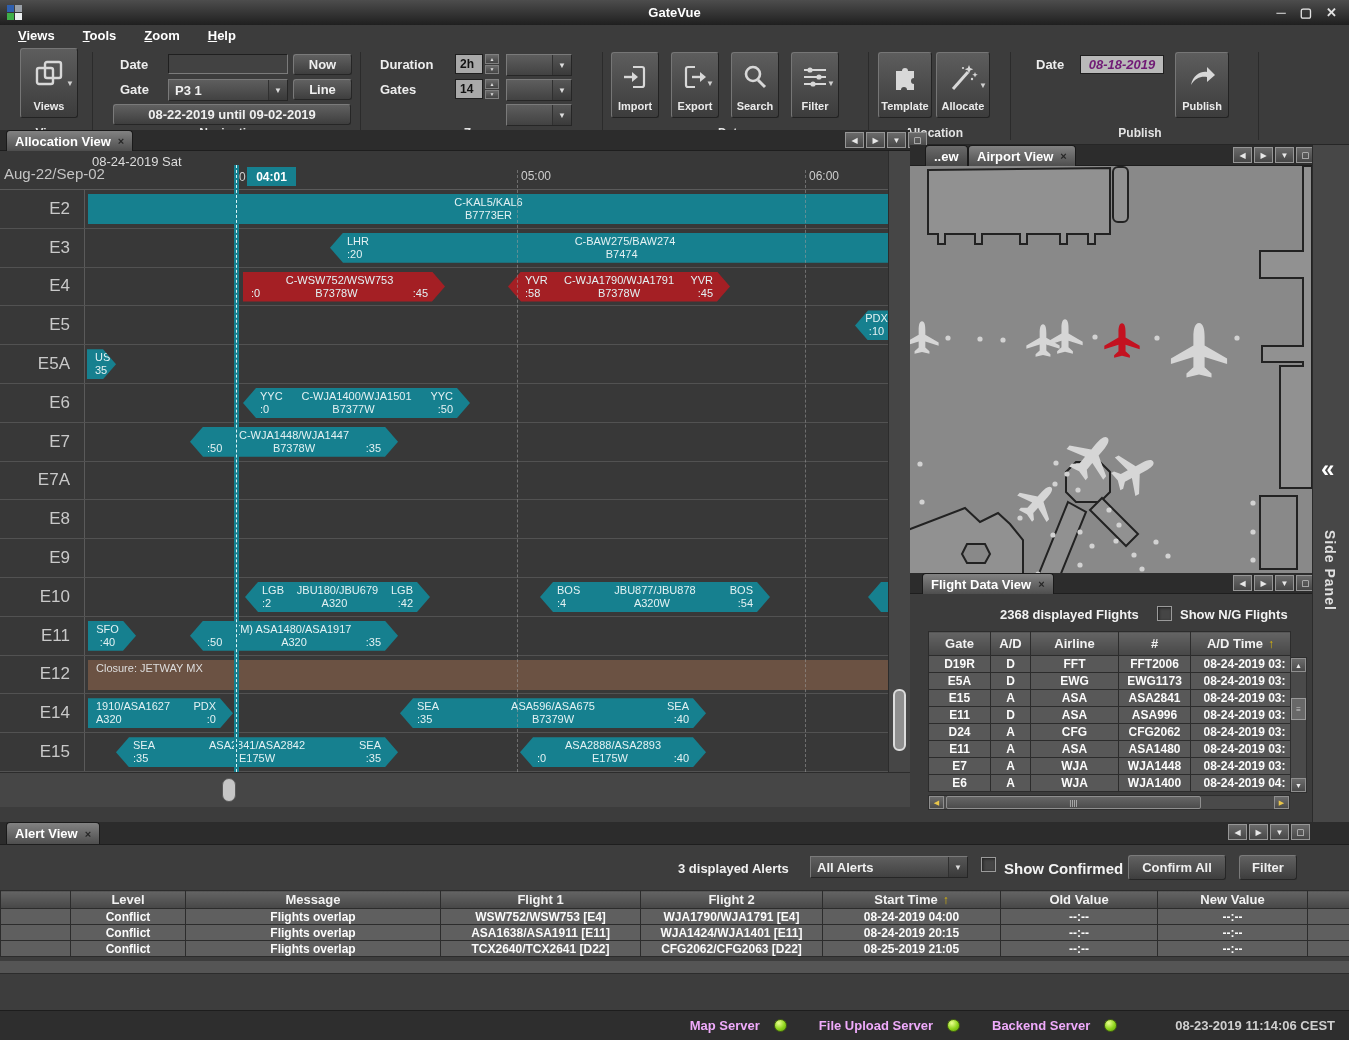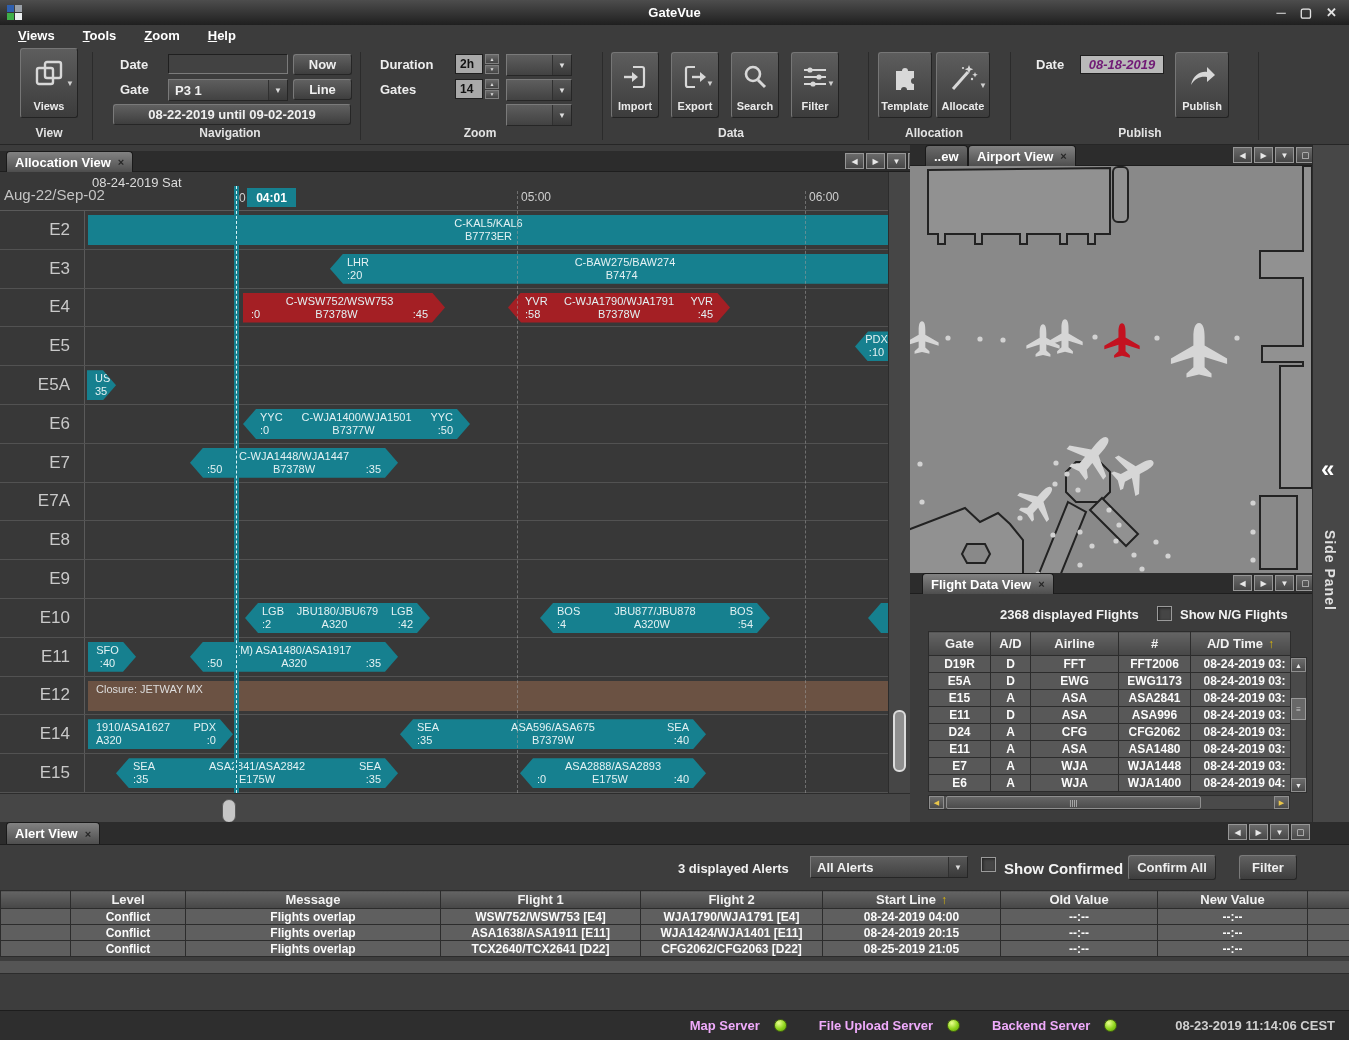--- a/index.html
+++ b/index.html
@@ -54,21 +54,21 @@
   .tab{position:absolute;top:0;height:21px;background:linear-gradient(#828282,#4e4e4e);
     border:1px solid #1a1a1a;border-bottom:none;border-radius:4px 4px 0 0;display:flex;align-items:center;
     padding:0 8px;gap:7px;color:#fff;font-weight:bold;font-size:13px}
   .tab .x{color:#262626;font-size:11px;font-weight:bold}
   .navcluster{position:absolute;top:2px;display:flex;gap:2px;align-items:center}
   .ncbtn{width:19px;height:16px;background:linear-gradient(#6a6a6a,#474747);border:1px solid #969696;
     display:flex;align-items:center;justify-content:center;color:#e8e8e8;font-size:8px}
   .ncbtn.box{font-size:9px}
 
   
-  #gantt{position:absolute;left:0;top:151px;width:910px;height:677px;background:#383838}
+  #gantt{position:absolute;left:0;top:130px;width:910px;height:677px;background:#383838}
   #gantt-header{position:absolute;left:0;top:21px;width:910px;height:39px;border-bottom:1px solid #5a5a5a}
   #g-range{position:absolute;left:4px;top:14px;font-size:15px;color:#c4c4c4}
   #g-day{position:absolute;left:92px;top:3px;font-size:13px;color:#dcdcdc}
   .tick-label{position:absolute;top:18px;font-size:12px;color:#cfcfcf}
   #g-tick0{position:absolute;left:239px;top:19px;font-size:12px;color:#cfcfcf}
   #cursor-label{position:absolute;left:247px;top:16px;width:49px;height:19px;background:#16808F;color:#fff;
     font-weight:bold;font-size:12px;display:flex;align-items:center;justify-content:center}
   #gantt-rows{position:absolute;left:0;top:60px;width:888px}
   .g-row{display:flex;height:38.8px;border-bottom:1px solid #525252;background:#383838}
   .g-gate{width:85px;border-right:1px solid #5a5a5a;color:#c9c9c9;font-size:17px;display:flex;
@@ -131,21 +131,21 @@
   #collapse{position:absolute;left:8px;top:310px;color:#fff;font-size:24px;font-weight:bold}
   #sidelabel{position:absolute;left:9px;top:385px;color:#e0e0e0;font-size:14px;font-weight:bold;
     writing-mode:vertical-rl;letter-spacing:1px}
 
   
   #alert{position:absolute;left:0;top:822px;width:1349px;height:188px;background:#3d3d3d}
   #alert-count{position:absolute;left:678px;top:39px;font-weight:bold;font-size:13px;color:#f2f2f2}
   #alert-dd{left:810px;top:34px;width:158px}
   #alert-check{position:absolute;left:981px;top:35px}
   #alert-checklab{position:absolute;left:1004px;top:38px;font-weight:bold;font-size:15px;color:#f2f2f2}
-  #confirm-btn{left:1128px;top:33px;width:88px;height:25px}
+  #confirm-btn{left:1128px;top:33px;width:98px;height:25px}
   #filter-btn{left:1239px;top:33px;width:58px;height:25px}
   #alert-table{position:absolute;left:0;top:68px;width:1349px}
   #alert-table th{height:18px}
   #alert-table td{height:16px;background:#5f5f5f}
   td.swatch{background:#B51E1E}
   #alert-filler{position:absolute;left:0;top:139px;width:1349px;height:13px;background:#555;border-bottom:1px solid #2c2c2c}
 
   
   #statusbar{position:absolute;left:0;top:1010px;width:1349px;height:30px;background:#2e2e2e;
     border-top:1px solid #1d1d1d;display:flex;align-items:center;justify-content:flex-end;gap:14px;padding-right:14px}
@@ -815,21 +815,21 @@
         <col style="width: 150px;">
         <col style="width: 42px;">
       </colgroup>
     <thead>
         <tr id="alert-head">
           <th><span></span></th>
           <th><span>Level</span></th>
           <th><span>Message</span></th>
           <th><span>Flight 1</span></th>
           <th><span>Flight 2</span></th>
-          <th><span>Start Line</span><span class="sort-ic">↑</span></th>
+          <th><span>Start Time</span><span class="sort-ic">↑</span></th>
           <th><span>Old Value</span></th>
           <th><span>New Value</span></th>
           <th><span></span></th>
         </tr>
       </thead>
     <tbody id="alert-body">
         <tr>
           <td class="swatch"></td>
           <td>Conflict</td>
           <td>Flights overlap</td>

